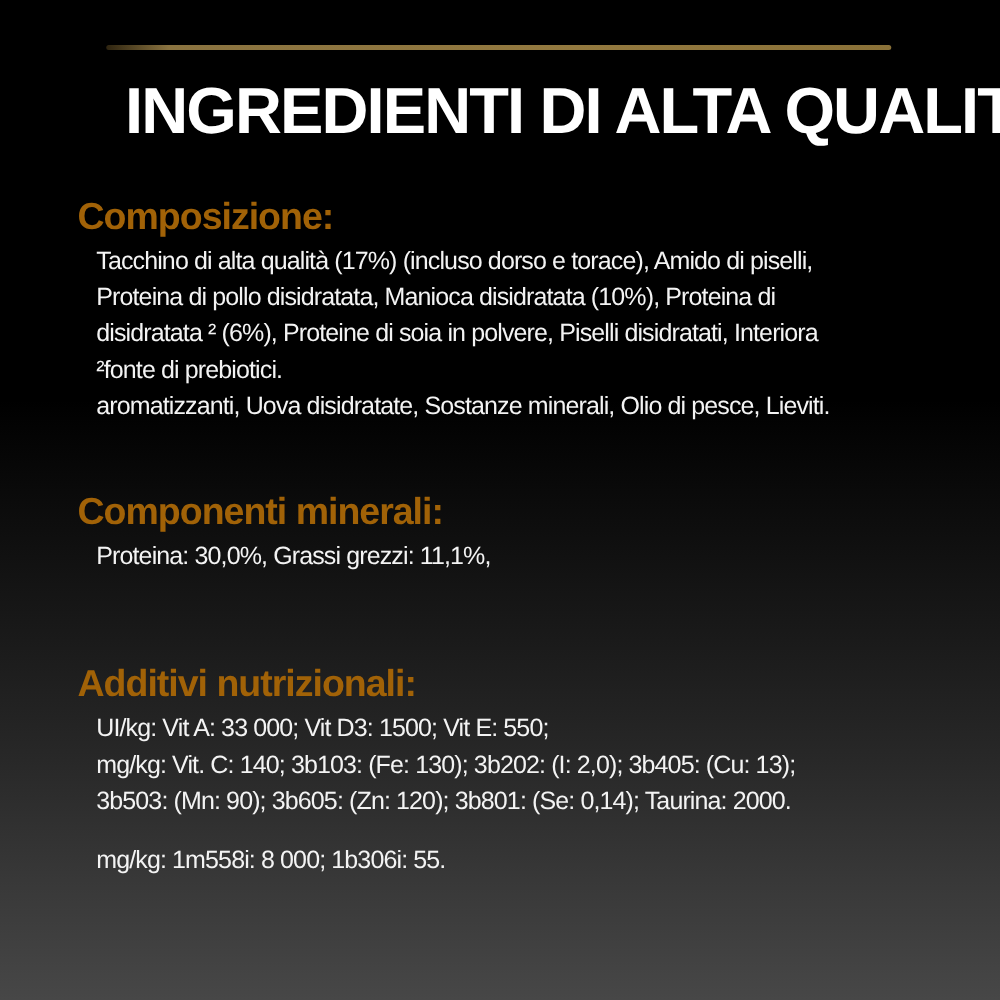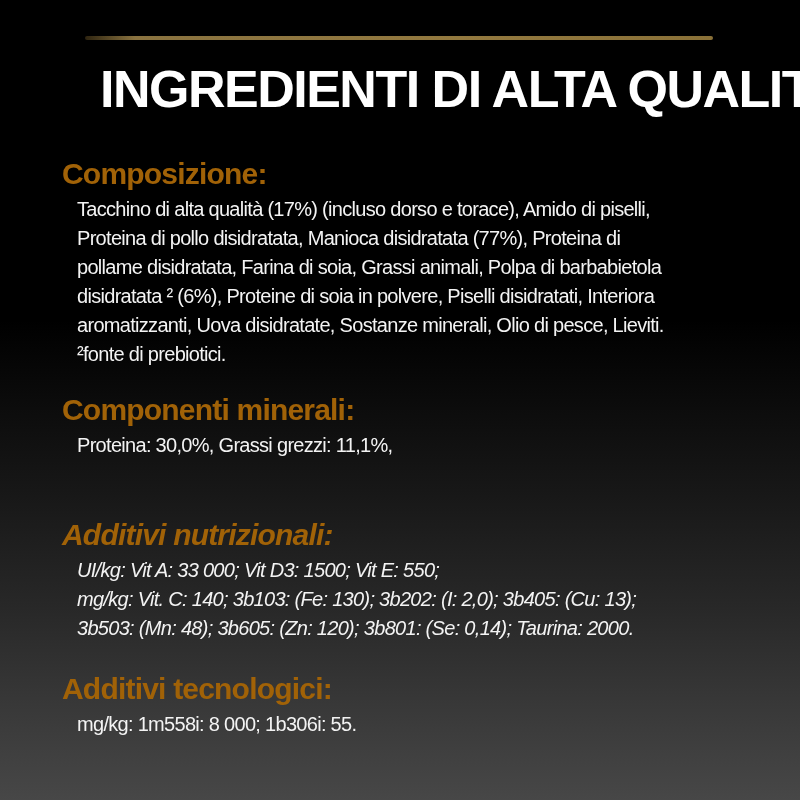--- a/index.html
+++ b/index.html
@@ -67,56 +67,54 @@
     font-weight: 400;
     letter-spacing: -0.7px;
     line-height: 29px;
     margin-left: 15px;
   }
   .body-line {
     white-space: nowrap;
   }
   #section-composizione { top: 156px; }
   #section-componenti   { top: 392px; }
-  #section-nutrizionali { top: 517px; font-style: italic; }
+  #section-nutrizionali { top: 530px; }
   #section-tecnologici  { top: 671px; }
 </style>
 </head>
 <body>
 
 <div class="accent-bar"></div>
 
 <h1 class="page-title">INGREDIENTI DI ALTA QUALITÀ</h1>
 
 <section class="section" id="section-composizione">
   <h2 class="section-heading">Composizione:</h2>
   <div class="section-body">
     <div class="body-line">Tacchino di alta qualità (17%) (incluso dorso e torace), Amido di piselli,</div>
-    <div class="body-line">Proteina di pollo disidratata, Manioca disidratata (77%), Proteina di</div>
-    <div class="body-line">pollame disidratata, Farina di soia, Grassi animali, Polpa di barbabietola</div>
+    <div class="body-line">Proteina di pollo disidratata, Manioca disidratata (10%), Proteina di</div>
     <div class="body-line">disidratata ² (6%), Proteine di soia in polvere, Piselli disidratati, Interiora</div>
+    <div class="body-line">²fonte di prebiotici.</div>
     <div class="body-line">aromatizzanti, Uova disidratate, Sostanze minerali, Olio di pesce, Lieviti.</div>
-    <div class="body-line">²fonte di prebiotici.</div>
   </div>
 </section>
 
 <section class="section" id="section-componenti">
   <h2 class="section-heading">Componenti minerali:</h2>
   <div class="section-body">
     <div class="body-line">Proteina: 30,0%, Grassi grezzi: 11,1%,</div>
   </div>
 </section>
 
 <section class="section" id="section-nutrizionali">
   <h2 class="section-heading">Additivi nutrizionali:</h2>
   <div class="section-body">
     <div class="body-line">UI/kg: Vit A: 33 000; Vit D3: 1500; Vit E: 550;</div>
     <div class="body-line">mg/kg: Vit. C: 140; 3b103: (Fe: 130); 3b202: (I: 2,0); 3b405: (Cu: 13);</div>
-    <div class="body-line">3b503: (Mn: 48); 3b605: (Zn: 120); 3b801: (Se: 0,14); Taurina: 2000.</div>
+    <div class="body-line">3b503: (Mn: 90); 3b605: (Zn: 120); 3b801: (Se: 0,14); Taurina: 2000.</div>
   </div>
 </section>
 
 <section class="section" id="section-tecnologici">
-  <h2 class="section-heading">Additivi tecnologici:</h2>
   <div class="section-body">
     <div class="body-line">mg/kg: 1m558i: 8 000; 1b306i: 55.</div>
   </div>
 </section>
 
 </body></html>

